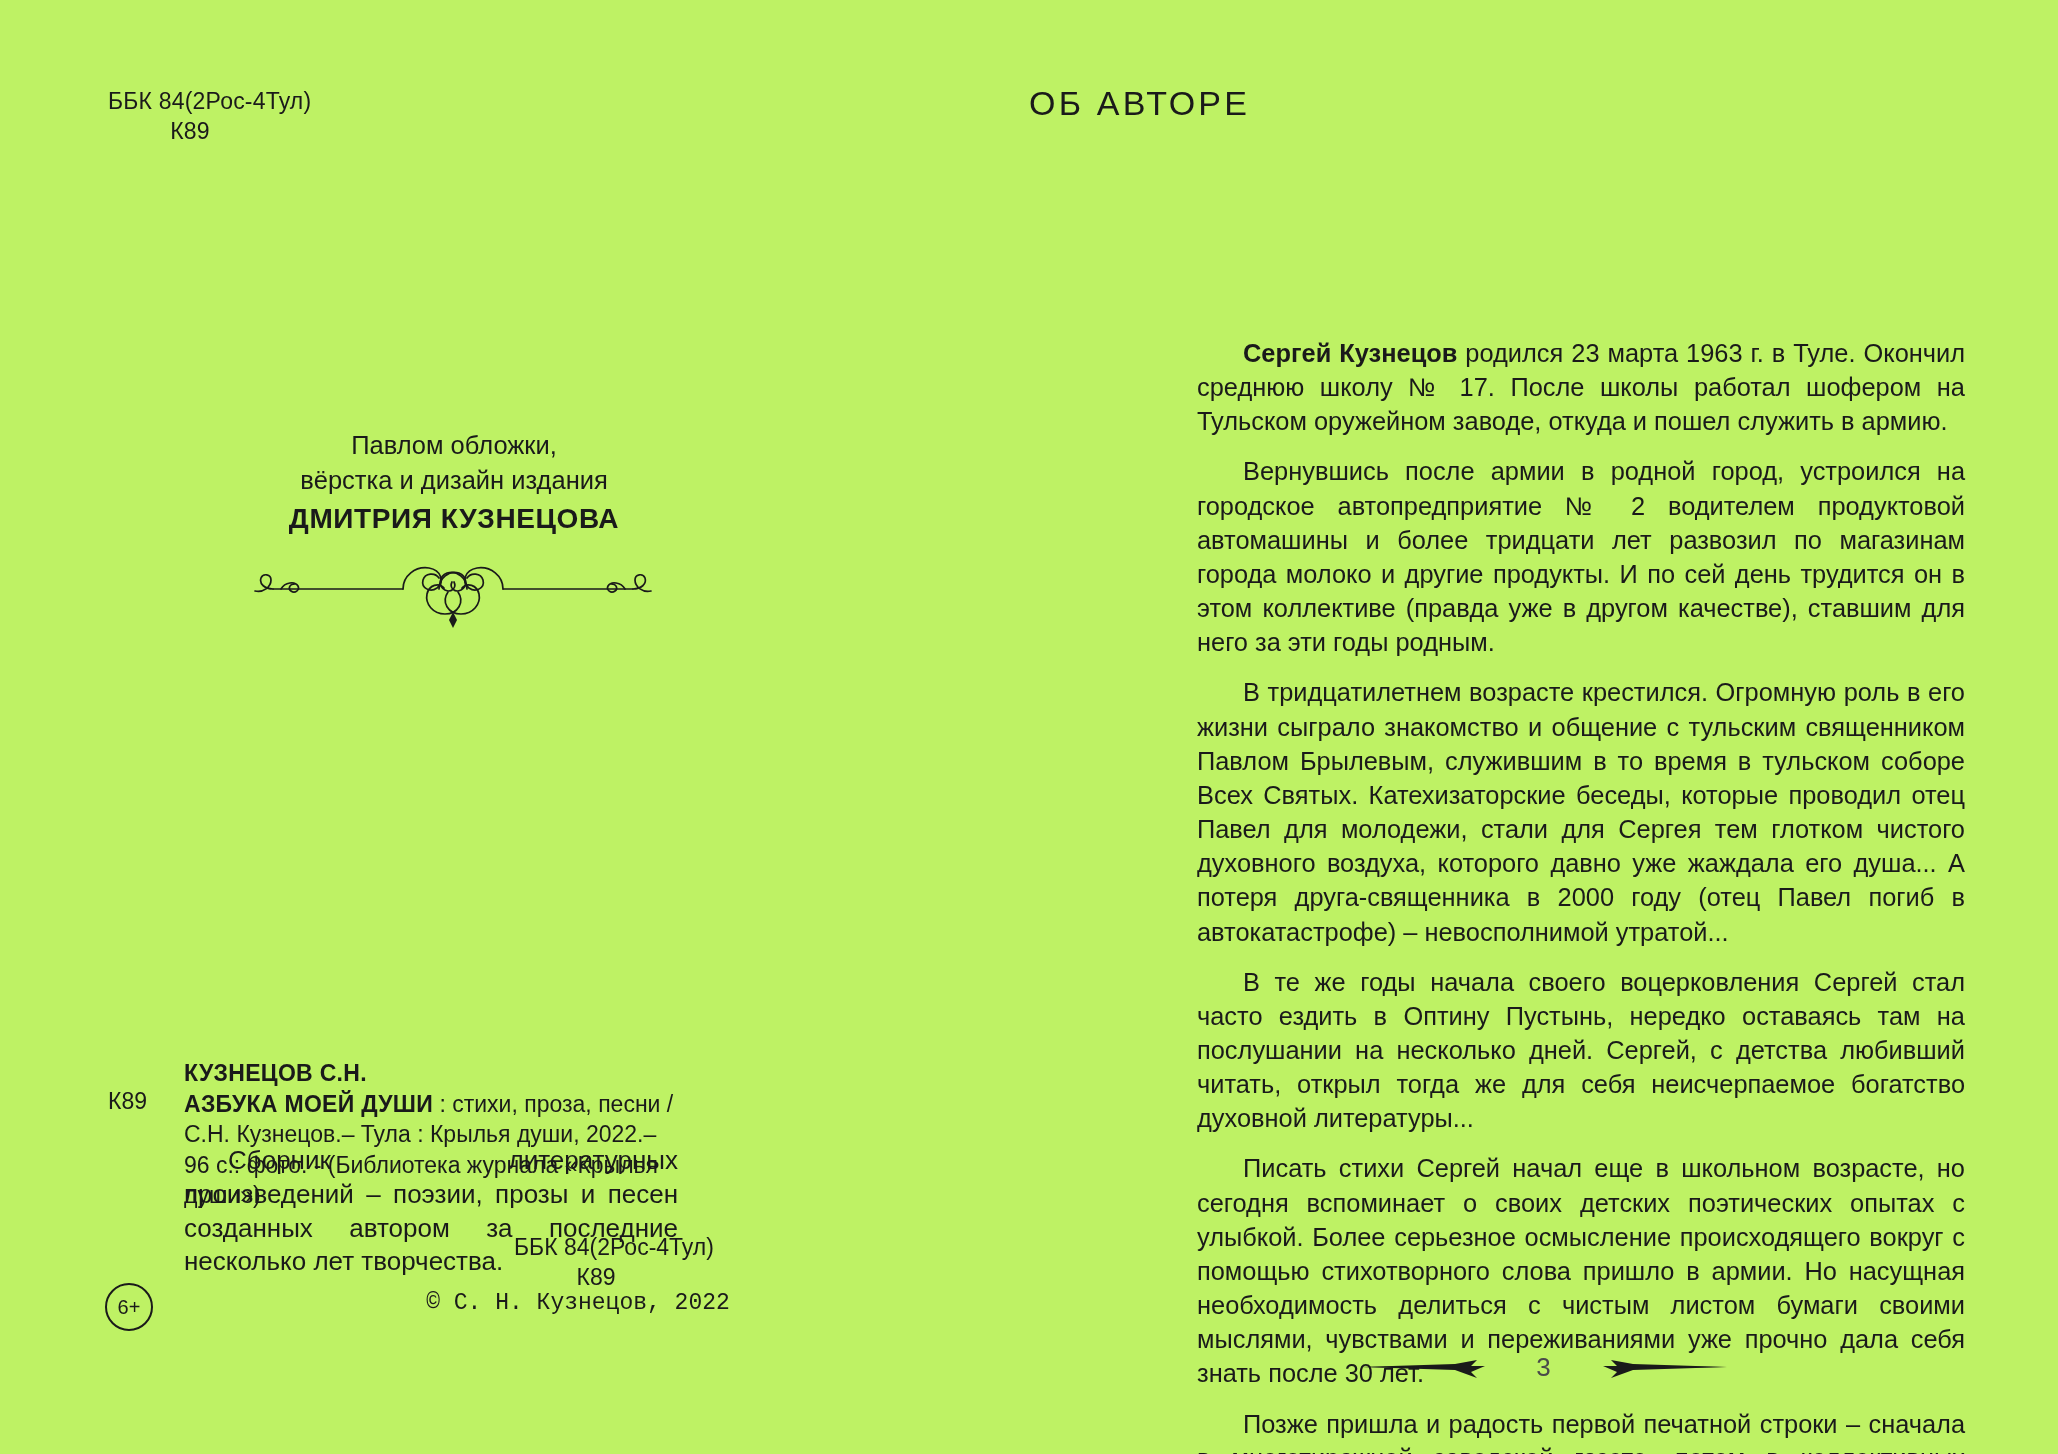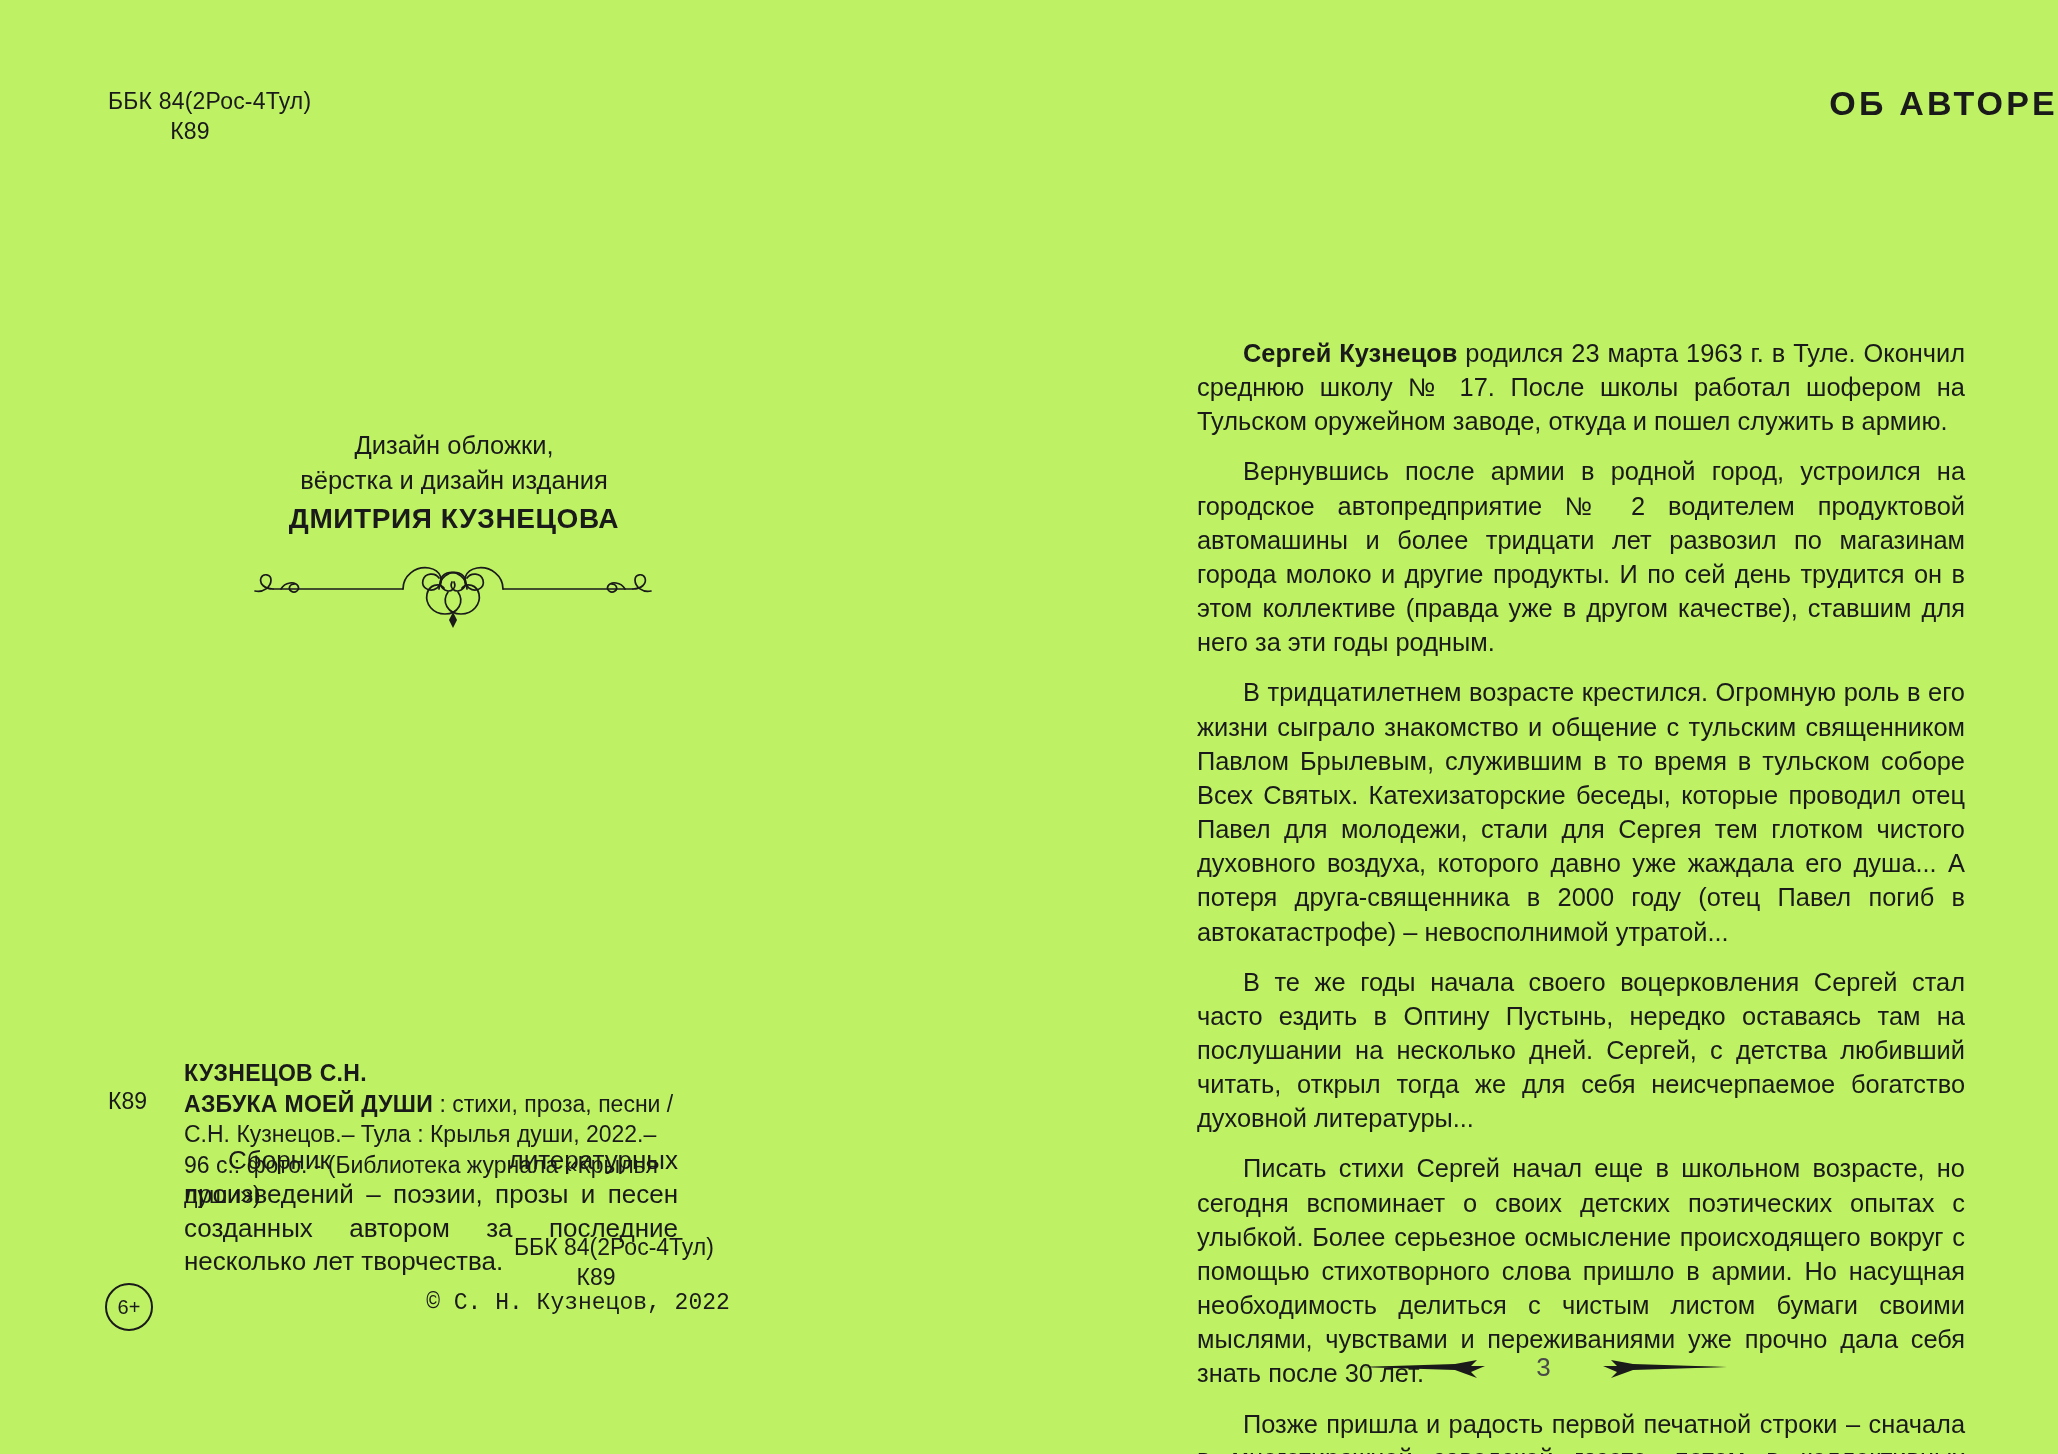--- a/index.html
+++ b/index.html
@@ -140,23 +140,23 @@
   #right-page {
     position: absolute;
     left: 1029px; top: 0;
     width: 1029px; height: 1454px;
   }
 
   .chapter-title {
     position: absolute;
     left: 0; top: 84px;
     width: 1029px;
-    text-align: right;
+    text-align: left;
     font-size: 34px;
-    font-weight: bold;
+    font-weight: normal;
     letter-spacing: 3.2px;
   }
 
   .body-copy {
     position: absolute;
     left: 152px; top: 320px;
     width: 800px;
     font-size: 25.4px;
     line-height: 1.345;
     text-align: justify;
@@ -193,21 +193,21 @@
 <div id="page">
 
   <div id="left-page">
 
     <div class="bbk-header">
       <span>ББК 84(2Рос-4Тул)</span>
       <span class="l2">К89</span>
     </div>
 
     <div class="design-credit">
-      <span>Дизайн обложки,</span><br>
+      <span>Павлом обложки,</span><br>
       <span>вёрстка и дизайн издания</span>
       <span class="name">ДМИТРИЯ КУЗНЕЦОВА</span>
     </div>
 
     <div class="ornament">
       <svg viewBox="0 0 420 72" width="420" height="72" aria-hidden="true">
         <g fill="none" stroke="#1a1a1a" stroke-width="1.7" stroke-linecap="round">
 
           <path d="M30 33 L160 33" stroke-width="1.5"></path>
           <path d="M260 33 L390 33" stroke-width="1.5"></path>

